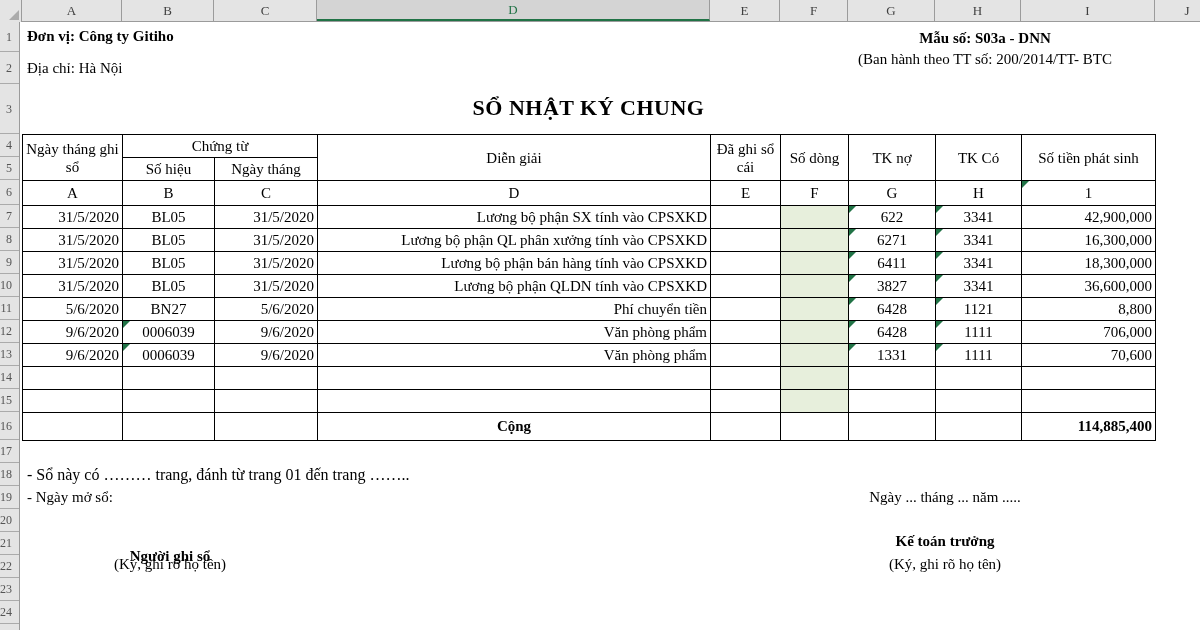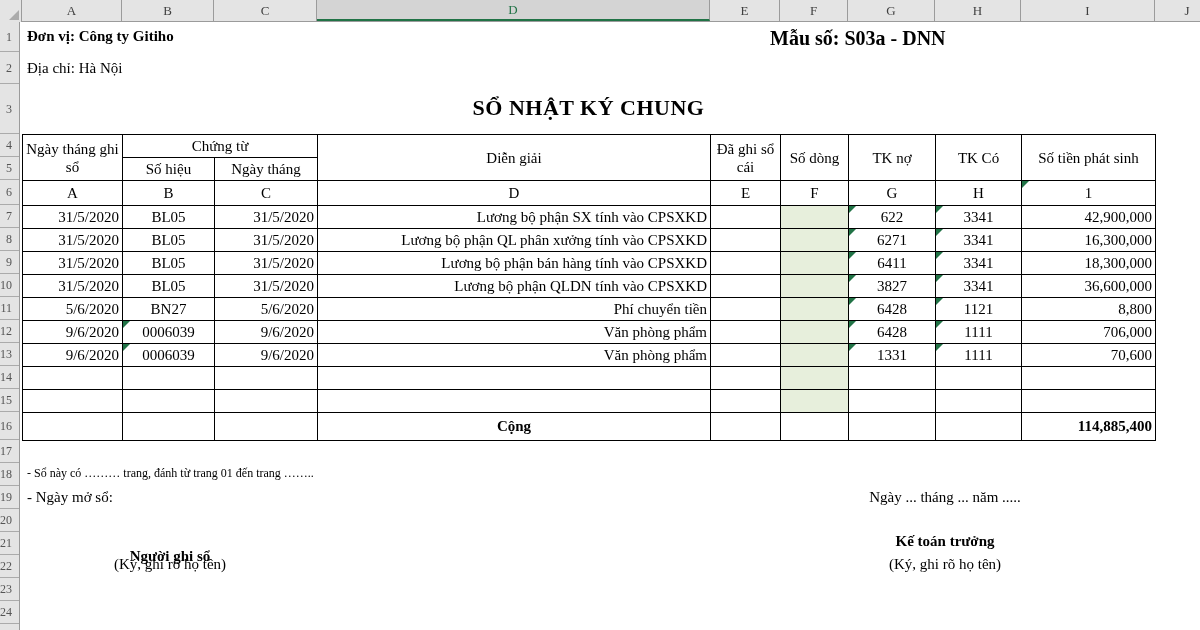--- a/index.html
+++ b/index.html
@@ -22,23 +22,23 @@
   #gutter{position:absolute;left:0;top:22px;width:20px;bottom:0;background:#e4e4e4;
     border-right:1px solid #9b9b9b;box-sizing:border-box;}
   .rowhdr{position:relative;overflow:hidden;border-bottom:1px solid #ababab;
     box-sizing:border-box;font-size:12px;color:#555;}
   .rowhdr span{position:absolute;right:7px;top:50%;transform:translateY(-50%);white-space:nowrap;}
   
   .abs{position:absolute;white-space:nowrap;}
   .b{font-weight:bold;}
   #company{left:27px;top:28px;font-size:15px;}
   #address{left:27px;top:60px;font-size:15px;}
-  #formblock{left:770px;top:28px;width:430px;text-align:left;font-size:20px;line-height:21px;}
+  #formblock{left:770px;top:28px;width:430px;text-align:center;font-size:15px;line-height:21px;}
   #title{left:22px;top:95px;width:1133px;text-align:center;font-size:22px;letter-spacing:.5px;}
-  #pagesline{left:27px;top:466px;font-size:12px;}
+  #pagesline{left:27px;top:466px;font-size:16px;}
   #openline{left:27px;top:489px;font-size:15px;}
   #dateline{left:795px;top:489px;width:300px;text-align:center;font-size:15px;}
   #signL1{left:20px;top:548px;width:300px;text-align:center;font-size:15px;}
   #signL2{left:20px;top:556px;width:300px;text-align:center;font-size:15px;}
   #signR1{left:795px;top:533px;width:300px;text-align:center;font-size:15px;}
   #signR2{left:795px;top:556px;width:300px;text-align:center;font-size:15px;}
   
   #journal{position:absolute;left:22px;top:134px;border-collapse:collapse;table-layout:fixed;}
   #journal td{border:1px solid #000;font-size:15px;padding:0 3px;overflow:hidden;
     white-space:nowrap;vertical-align:middle;position:relative;box-sizing:border-box;}
@@ -147,20 +147,21 @@
     </div>
     <div class="rowhdr" style="height: 23px;">
       <span>24</span>
     </div>
   </div>
 
 <div class="abs b" id="company">Đơn vị: Công ty Gitiho</div>
 <div class="abs" id="address">Địa chỉ: Hà Nội</div>
 <div class="abs" id="formblock">
   <div class="b">Mẫu số: S03a - DNN</div>
+  <div>(Ban hành theo TT số: 200/2014/TT- BTC</div>
 </div>
 <div class="abs b" id="title">SỔ NHẬT KÝ CHUNG</div>
 
 <table id="journal">
   <colgroup>
     <col style="width:100px">
       <col style="width:92px">
       <col style="width:103px">
     <col style="width:393px">
       <col style="width:70px">

